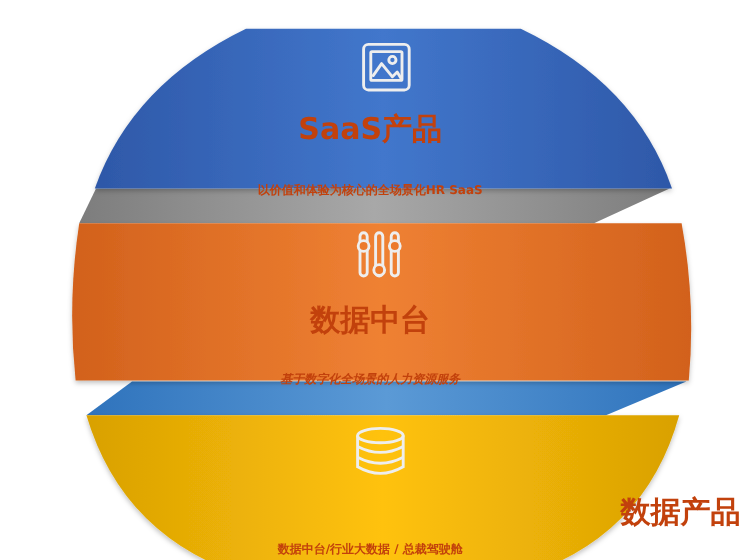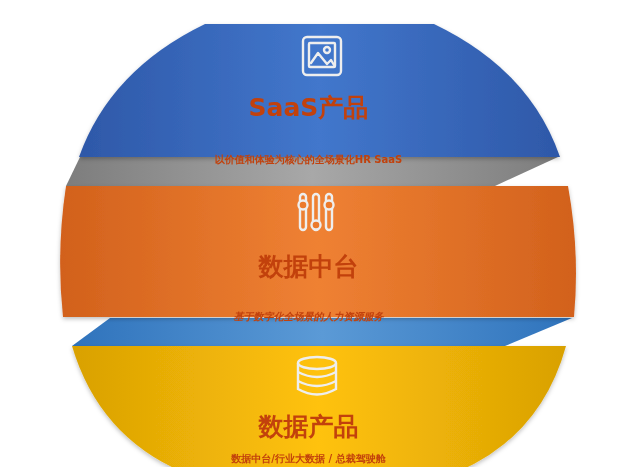--- a/index.html
+++ b/index.html
@@ -79,14 +79,14 @@
     <path d="M298,381 Q317,391 336,381"></path>
   </g>
 </svg>
 
 <div class="txt title" style="top:94px;">SaaS产品</div>
 <div class="txt sub" style="top:128px;">以价值和体验为核心的全场景化HR SaaS</div>
 
 <div class="txt title" style="top:253px;">数据中台</div>
 <div class="txt sub" style="top:285px;font-style:italic;">基于数字化全场景的人力资源服务</div>
 
-<div class="txt title" style="top:413px;">数据产品</div>
+<div class="txt title" style="top:413px;text-align:right;">数据产品</div>
 <div class="txt sub" style="top:427px;">数据中台/行业大数据 / 总裁驾驶舱</div>
 
 </body></html>

